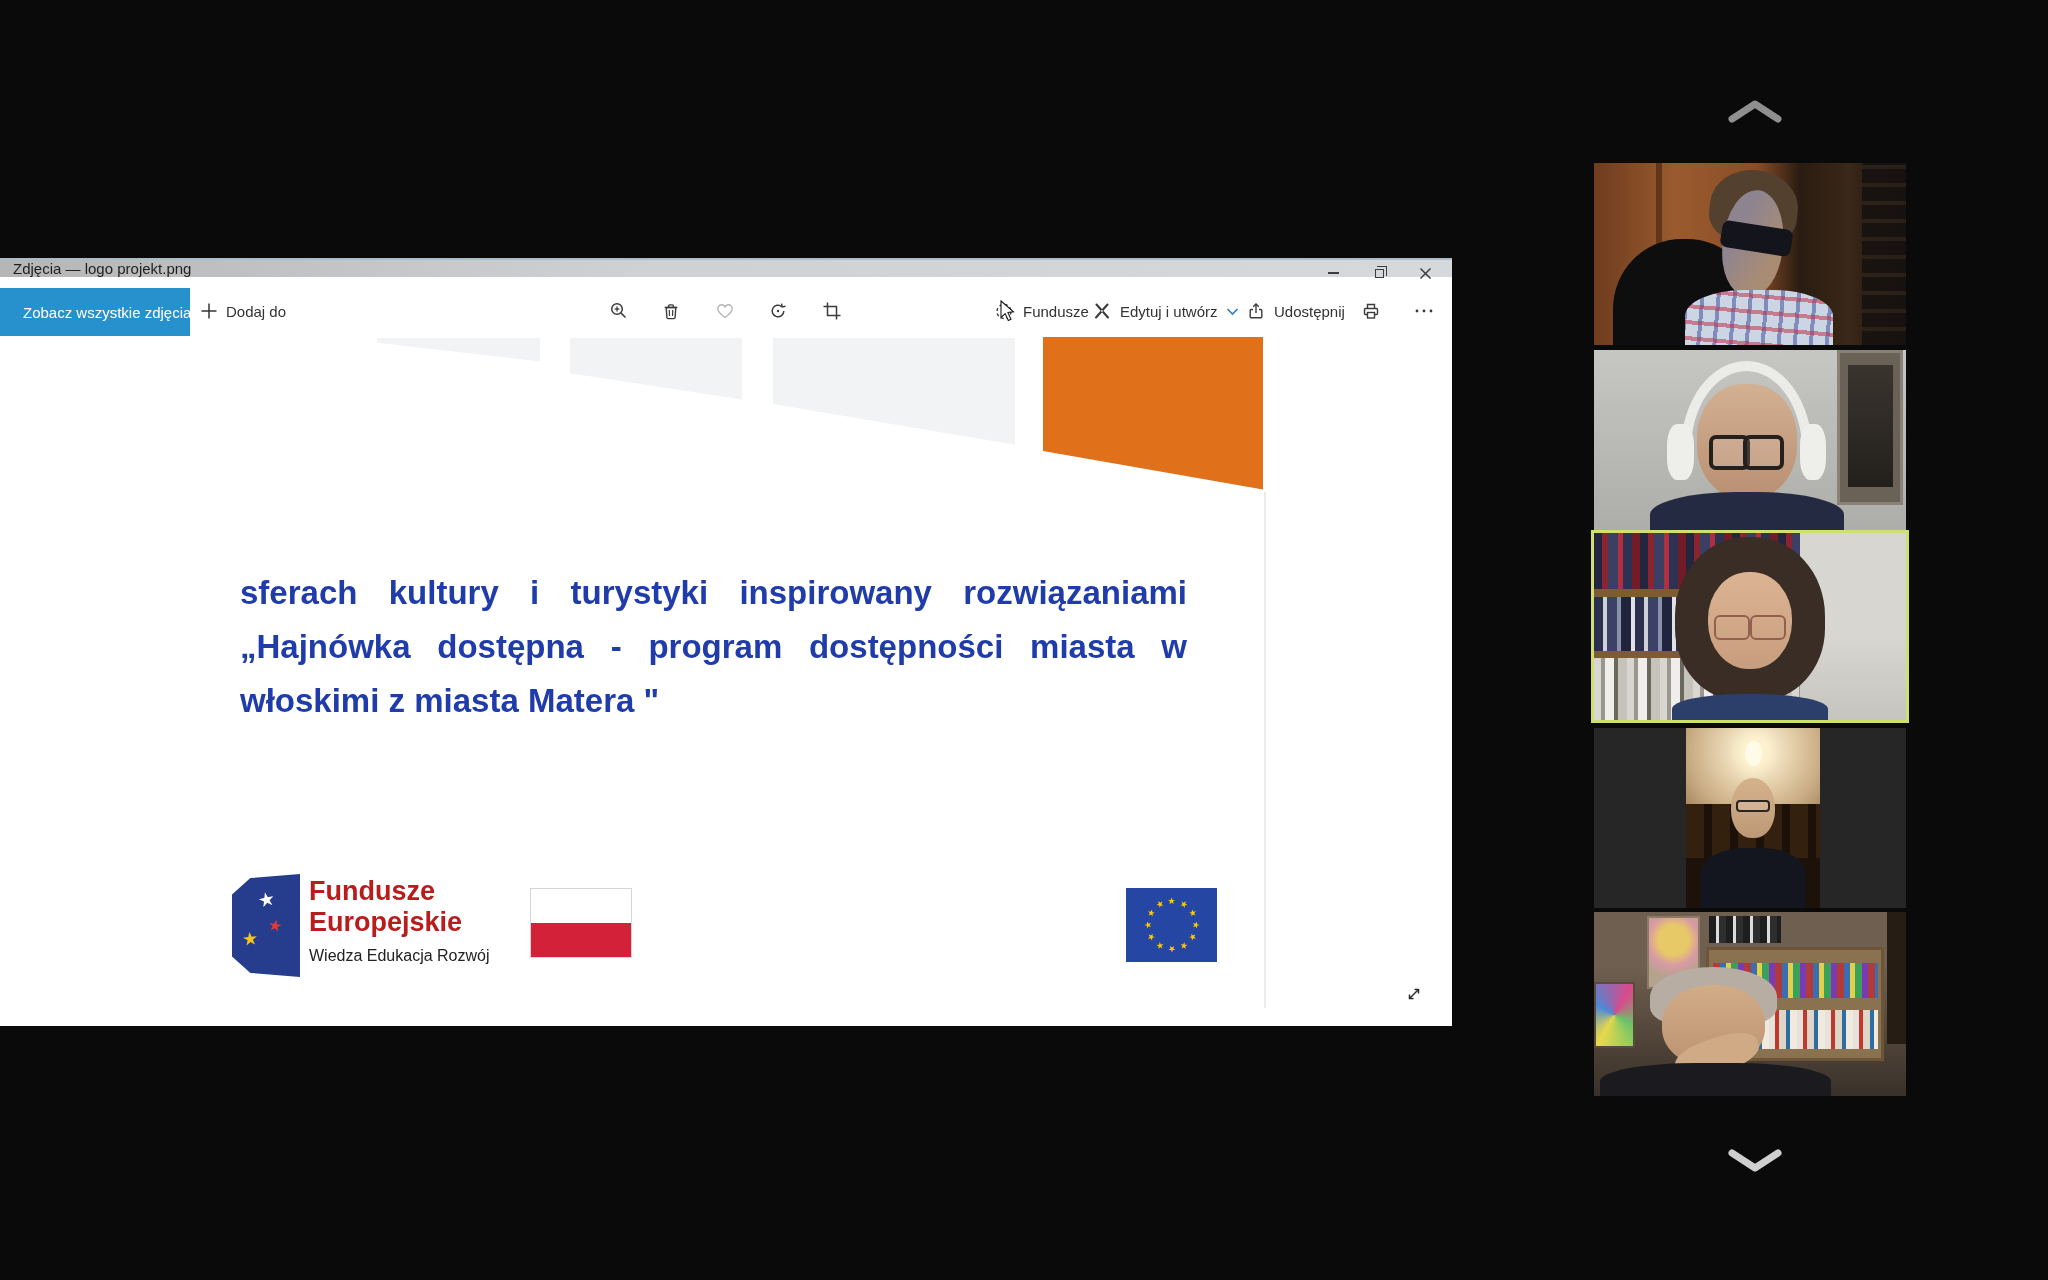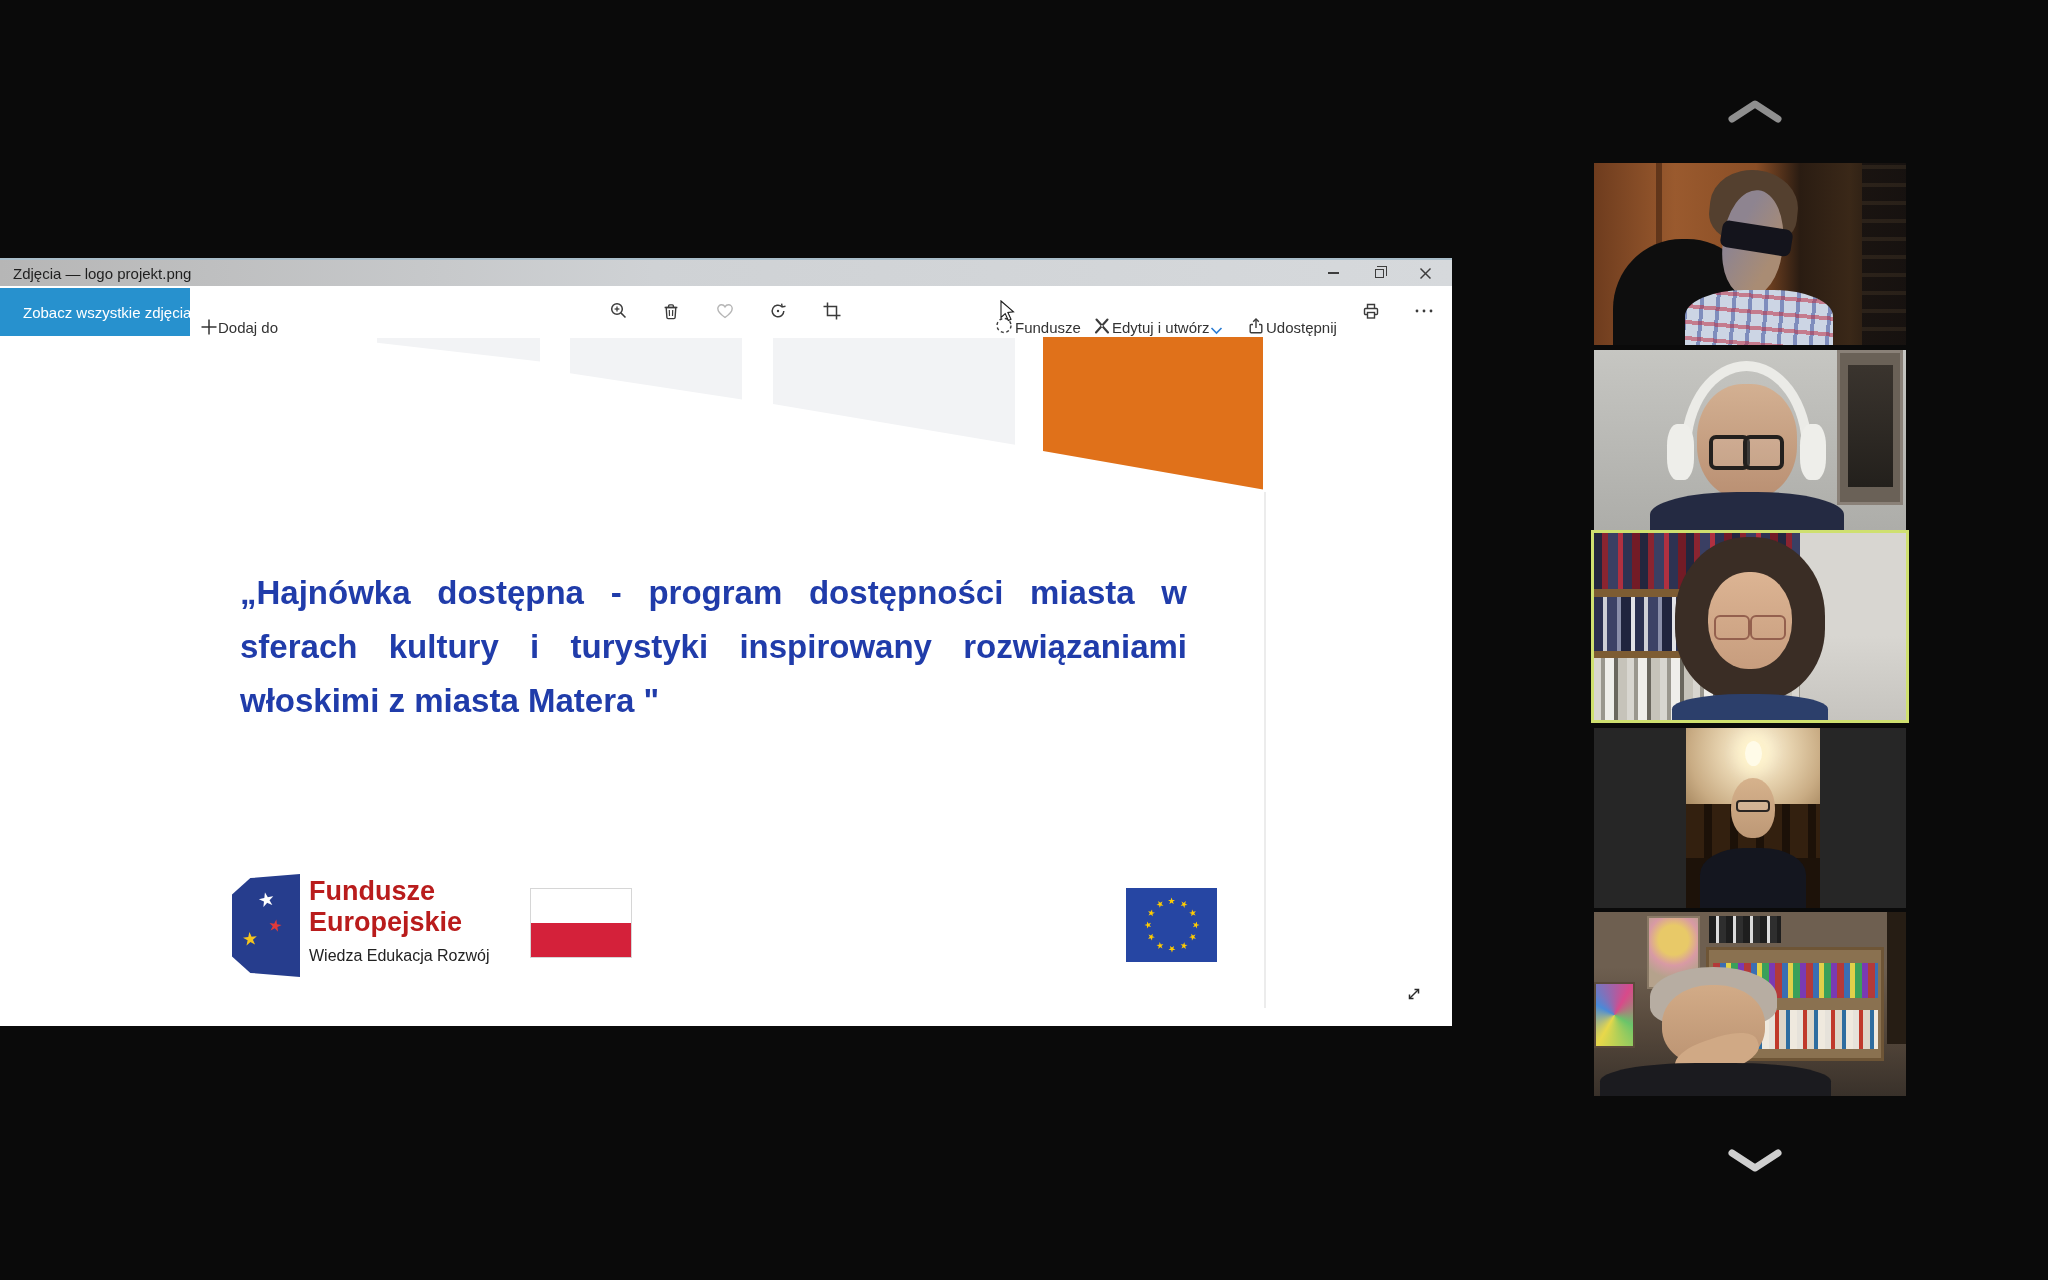--- a/index.html
+++ b/index.html
@@ -1,36 +1,36 @@
 <!DOCTYPE html>
 <html><head>
 <meta charset="utf-8">
 <style>
   * { margin:0; padding:0; box-sizing:border-box; }
   html,body { width:2048px; height:1280px; overflow:hidden; }
   body { background:#0a0a0a; font-family:"Liberation Sans", sans-serif; position:relative; }
 
   
   .photos-window { position:absolute; left:0; top:258px; width:1452px; height:768px; background:#fff; }
-  .titlebar { position:absolute; left:0; top:0; width:100%; height:28px;
+  .titlebar { position:absolute; left:0; top:0; width:100%; height:19px;
               background:linear-gradient(90deg,#b6b6b6,#cfd2d5 45%,#d6d9dc);
               border-top:2px solid #a9bdc9; display:flex; align-items:center; }
   .titlebar-title { font-size:15px; color:#1f1f1f; padding-left:13px; white-space:nowrap; }
   .win-controls { position:absolute; right:4px; top:0; height:28px; display:flex; }
   .win-btn { width:46px; height:26px; display:flex; align-items:center; justify-content:center; }
   .glyph-min { width:11px; height:2px; background:#3d3d3d; }
   .glyph-restore { position:relative; width:9px; height:9px; border:1.4px solid #3d3d3d; background:transparent; }
   .glyph-restore::before { content:""; position:absolute; left:1.6px; top:-4px; width:9px; height:9px; border:1.4px solid #3d3d3d; border-left:none; border-bottom:none; }
 
   .toolbar { position:absolute; left:0; top:28px; width:100%; height:50px; background:#fff; }
   .btn-see-all { position:absolute; left:0; top:2px; width:190px; height:48px; background:#2791ce;
                  display:flex; align-items:center; gap:9px; padding-left:14px; }
   .btn-see-all span { color:#fff; font-size:15px; white-space:nowrap; }
   .tb-label { font-size:15px; color:#333; white-space:nowrap; }
-  .tb-group { position:absolute; top:0; height:50px; display:flex; align-items:flex-end; }
+  .tb-group { position:absolute; top:0; height:50px; display:flex; align-items:center; gap:8px; }
   .icon-btn { position:absolute; top:0; width:36px; height:50px; display:flex; align-items:center; justify-content:center; }
   svg.tbi { display:block; }
 
   
   .content { position:absolute; left:0; top:78px; width:100%; height:690px; background:#fff; overflow:hidden; }
   .deco { position:absolute; }
   .deco.gray { background:#f2f3f5; }
   .deco.s1 { left:377px; top:2px;  width:163px; height:30px;  clip-path:polygon(0 0,100% 0,100% 78%,0 16%); }
   .deco.s2 { left:570px; top:2px;  width:172px; height:64px;  clip-path:polygon(0 0,100% 0,100% 96%,0 55%); }
   .deco.s3 { left:773px; top:2px;  width:242px; height:110px; clip-path:polygon(0 0,100% 0,100% 97%,0 60%); }
@@ -301,22 +301,22 @@
   </div>
 
   <div class="content">
     <div class="deco gray s1"></div>
     <div class="deco gray s2"></div>
     <div class="deco gray s3"></div>
     <div class="deco s4"></div>
     <div class="photo-edge"></div>
 
     <div class="slide-title">
+      <div class="slide-line">sferach kultury i turystyki inspirowany rozwiązaniami</div>
       <div class="slide-line">„Hajnówka dostępna - program dostępności miasta w</div>
-      <div class="slide-line">sferach kultury i turystyki inspirowany rozwiązaniami</div>
       <div class="slide-line last">włoskimi z miasta Matera "</div>
     </div>
 
     <div class="fe-flag">
       <span class="star fe-star-white"></span>
       <span class="star fe-star-red"></span>
       <span class="star fe-star-yellow"></span>
     </div>
     <div class="fe-text">
       <div class="fe-main">Fundusze</div>

